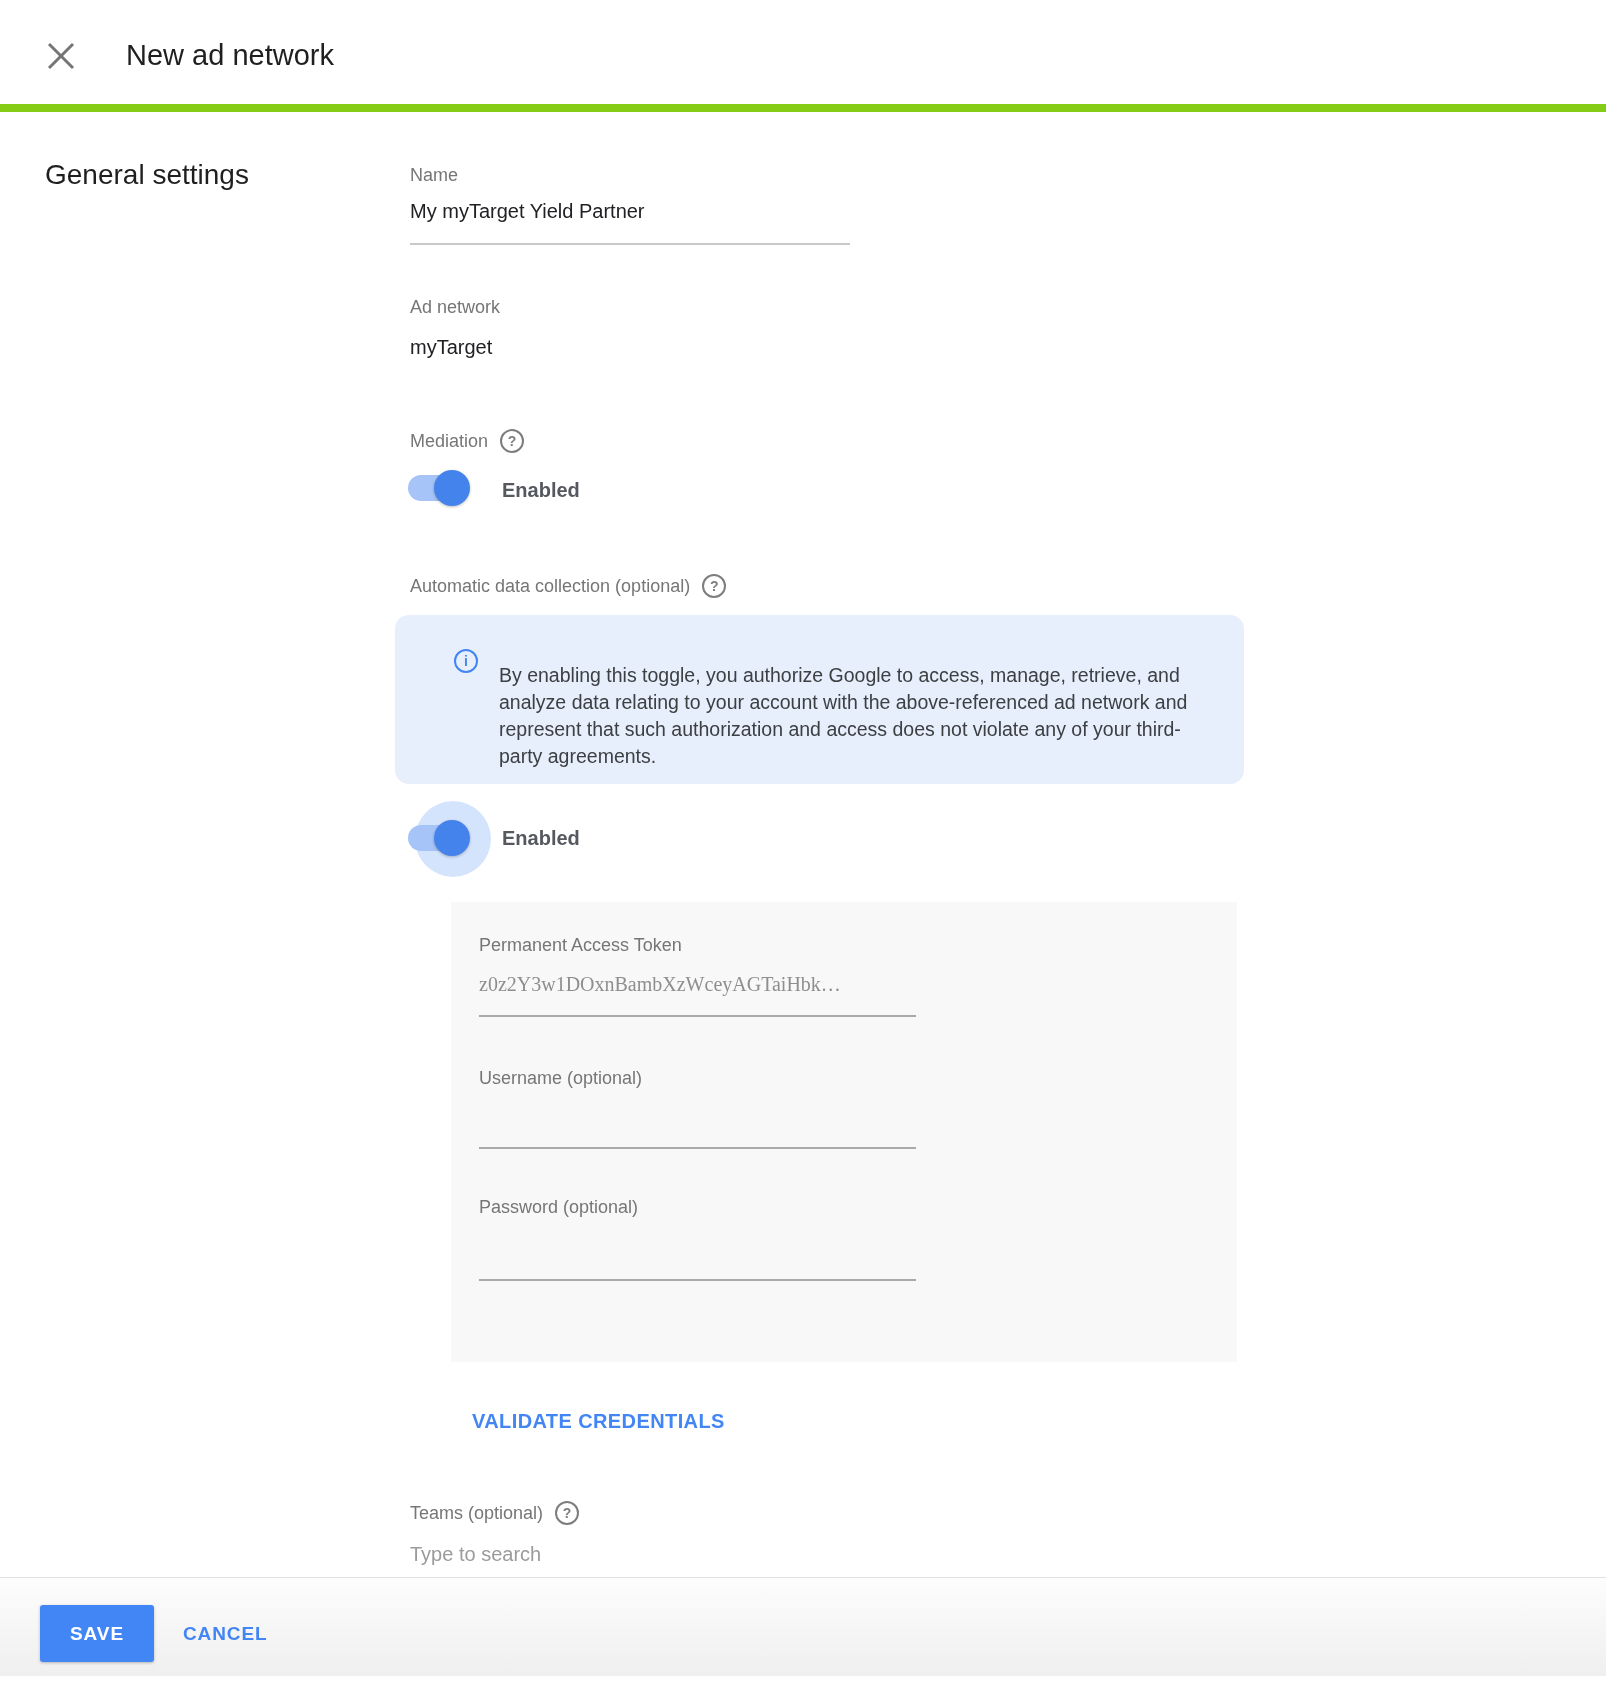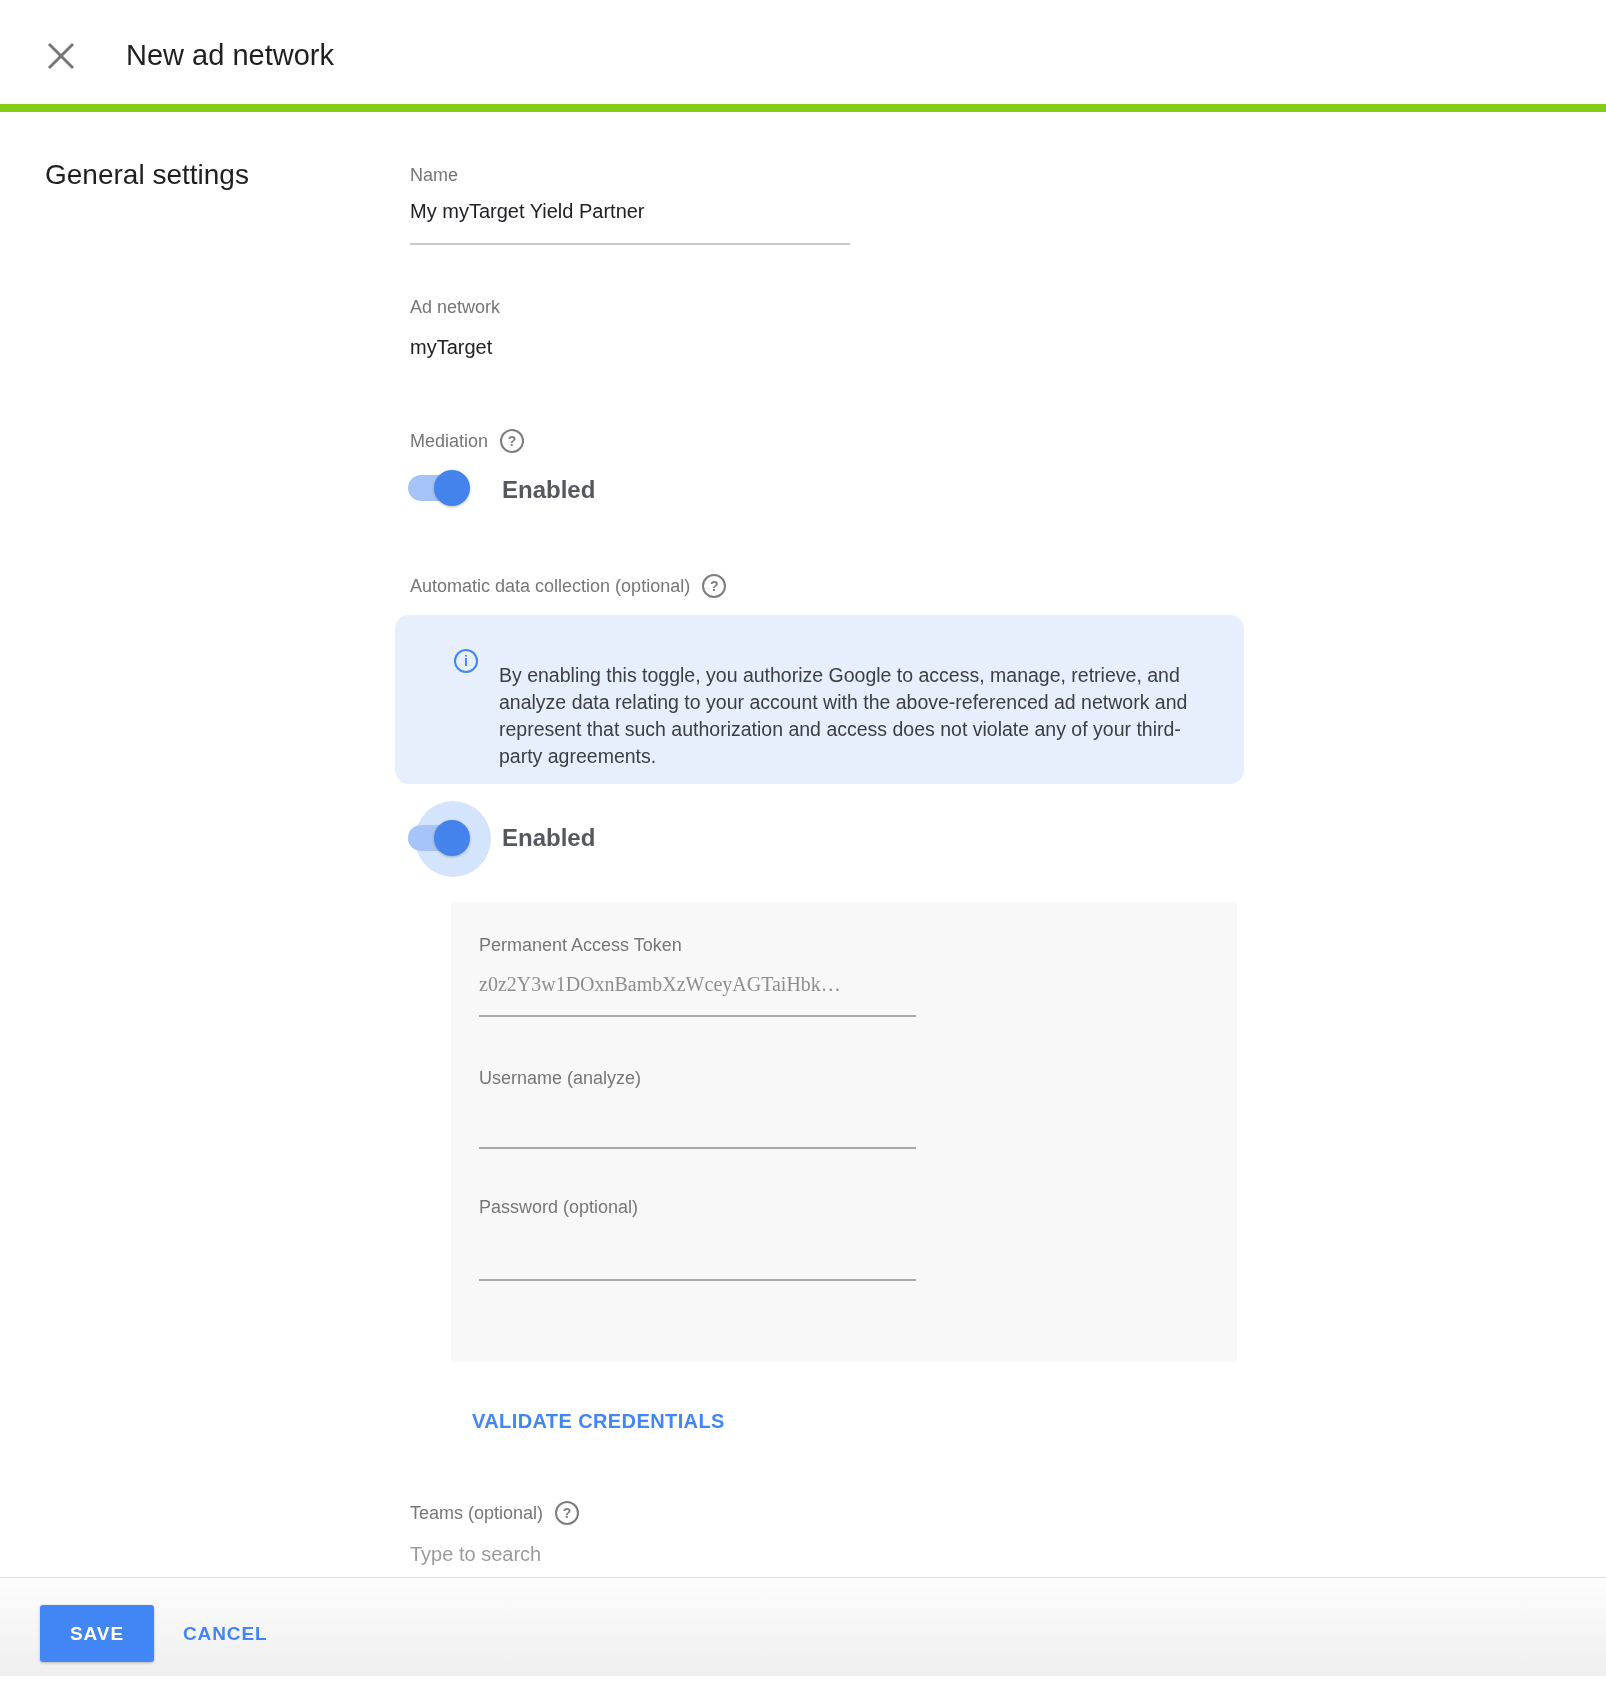--- a/index.html
+++ b/index.html
@@ -68,21 +68,21 @@
     position:absolute; left:26px; top:0; width:36px; height:36px;
     border-radius:50%; background:#4583ec;
     box-shadow:0 1px 3px rgba(0,0,0,0.25);
   }
   .ripple {
     position:absolute; left:415px; top:801px; width:76px; height:76px;
     border-radius:50%; background:rgba(66,133,244,0.22);
   }
   .toggle-state {
     position:absolute; left:502px;
-    font-size:24px; line-height:26px; font-weight:700; color:#55585e;
+    font-size:20px; line-height:26px; font-weight:700; color:#55585e;
   }
 
   
   .info-box {
     position:absolute; left:395px; top:615px; width:849px; height:169px;
     background:#e7eefc; border-radius:14px;
   }
   .info-text {
     position:absolute; left:104px; top:47px; width:690px;
     font-size:19.5px; line-height:27px; color:#3c4043;
@@ -185,21 +185,21 @@
   <span class="track"></span>
   <span class="knob"></span>
 </div>
 <div class="toggle-state" style="top:825px;">Enabled</div>
 
 <div class="cred-panel">
   <div class="p-label" style="top:32px;">Permanent Access Token</div>
   <input class="text-input token-input" value="z0z2Y3w1DOxnBambXzWceyAGTaiHbk…" style="">
   <div class="p-underline" style="top:113px;"></div>
 
-  <div class="p-label" style="top:165px;">Username (analyze)</div>
+  <div class="p-label" style="top:165px;">Username (optional)</div>
   <input class="text-input cred-input" style="top: 203px;" value="">
   <div class="p-underline" style="top:245px;"></div>
 
   <div class="p-label" style="top:294px;">Password (optional)</div>
   <input class="text-input cred-input" style="top: 335px;" value="">
   <div class="p-underline" style="top:377px;"></div>
 </div>
 
 <button class="validate-btn">VALIDATE CREDENTIALS</button>
 

